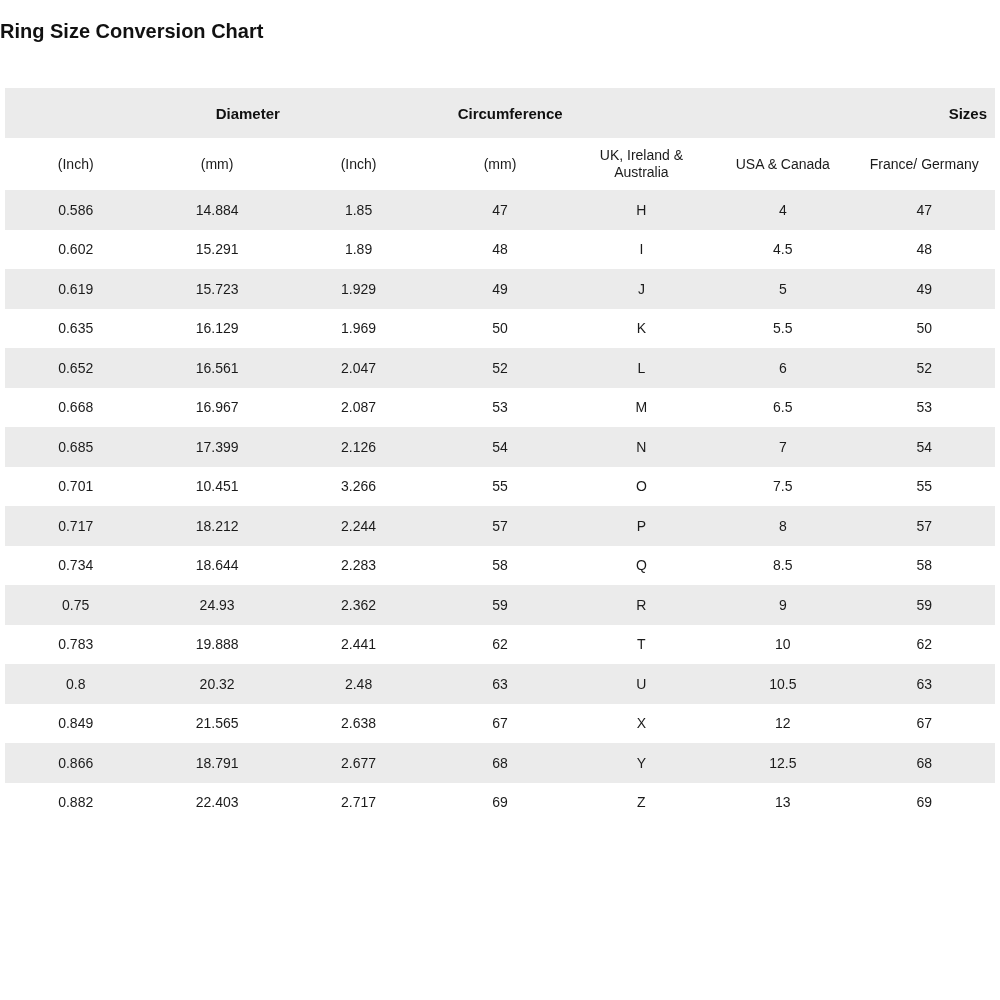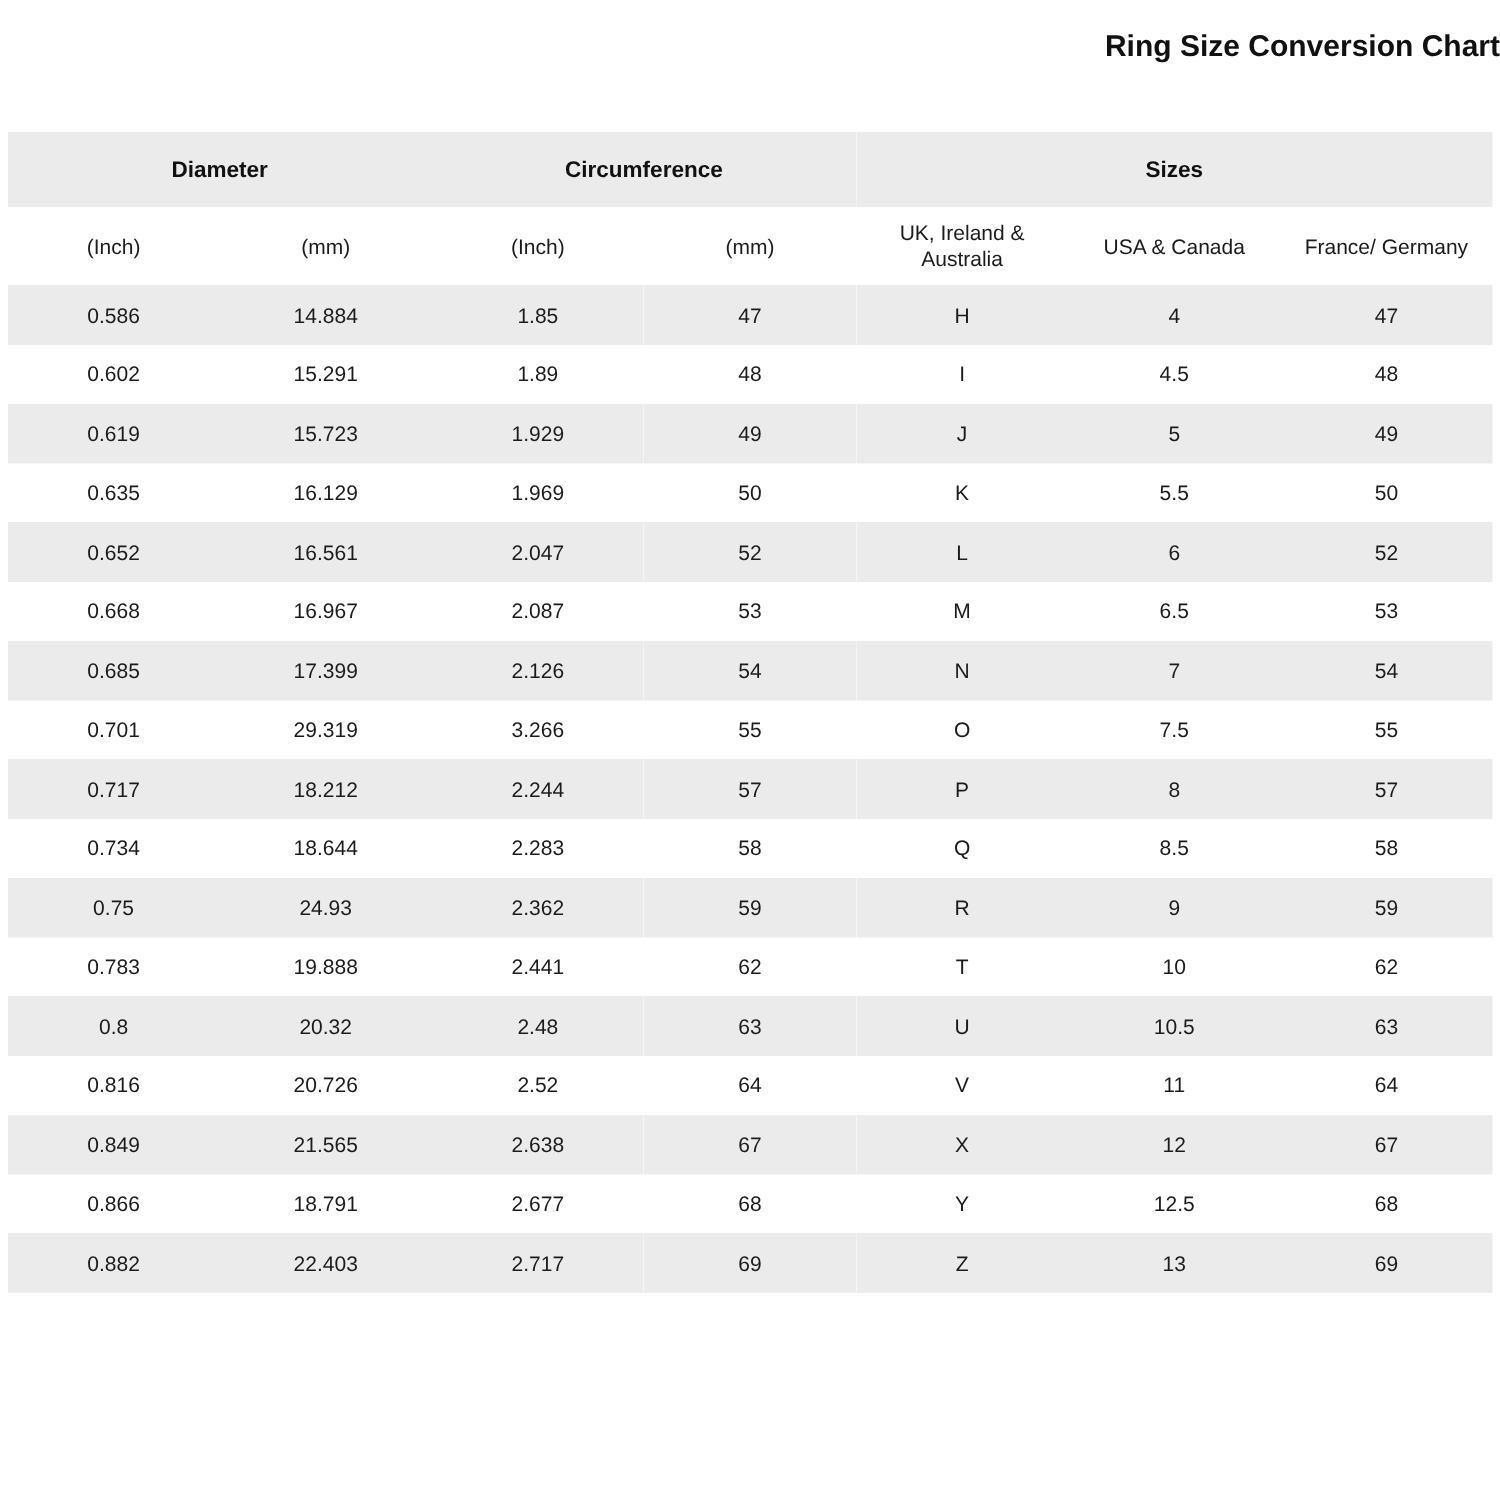--- a/index.html
+++ b/index.html
@@ -16,21 +16,21 @@
     width: 1000px;
     height: 1000px;
     overflow: hidden;
   }
   .title {
     margin: 0;
     padding-top: 19px;
     font-size: 20px;
     line-height: 24px;
     font-weight: bold;
-    text-align: right;
+    text-align: left;
     color: #111111;
   }
   table.ring-table {
     width: 990px;
     margin: 45px 5px 0 5px;
     border-collapse: collapse;
     table-layout: fixed;
   }
   table.ring-table th,
   table.ring-table td {
@@ -39,20 +39,21 @@
     vertical-align: middle;
     font-size: 14px;
     overflow: hidden;
   }
   tr.group-row th {
     background: var(--stripe, #ebebeb);
     height: 50px;
     font-size: 15px;
     font-weight: bold;
     color: #111111;
+    text-align: right;
   }
   tr.sub-row th {
     background: #ffffff;
     height: 52px;
     font-weight: normal;
     line-height: 17px;
   }
   tbody td {
     height: 39.5px;
     font-weight: normal;
@@ -147,21 +148,21 @@
           <td>0.685</td>
           <td>17.399</td>
           <td>2.126</td>
           <td>54</td>
           <td>N</td>
           <td>7</td>
           <td>54</td>
         </tr>
         <tr>
           <td>0.701</td>
-          <td>29.319</td>
+          <td>10.451</td>
           <td>3.266</td>
           <td>55</td>
           <td>O</td>
           <td>7.5</td>
           <td>55</td>
         </tr>
         <tr>
           <td>0.717</td>
           <td>18.212</td>
           <td>2.244</td>
@@ -200,29 +201,20 @@
         <tr>
           <td>0.8</td>
           <td>20.32</td>
           <td>2.48</td>
           <td>63</td>
           <td>U</td>
           <td>10.5</td>
           <td>63</td>
         </tr>
         <tr>
-          <td>0.816</td>
-          <td>20.726</td>
-          <td>2.52</td>
-          <td>64</td>
-          <td>V</td>
-          <td>11</td>
-          <td>64</td>
-        </tr>
-        <tr>
           <td>0.849</td>
           <td>21.565</td>
           <td>2.638</td>
           <td>67</td>
           <td>X</td>
           <td>12</td>
           <td>67</td>
         </tr>
         <tr>
           <td>0.866</td>

